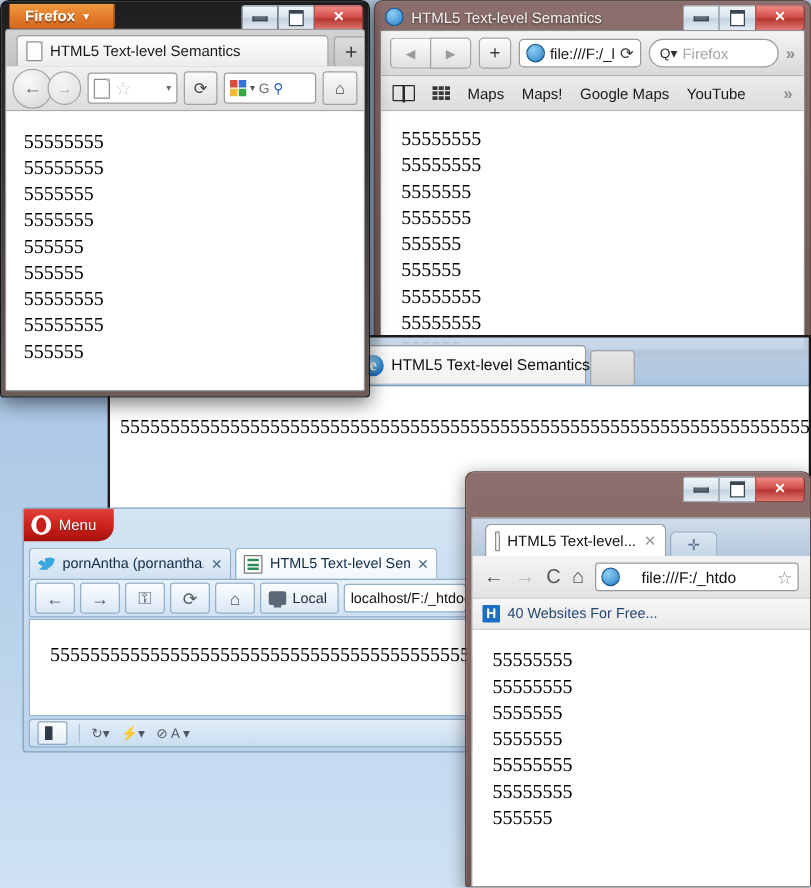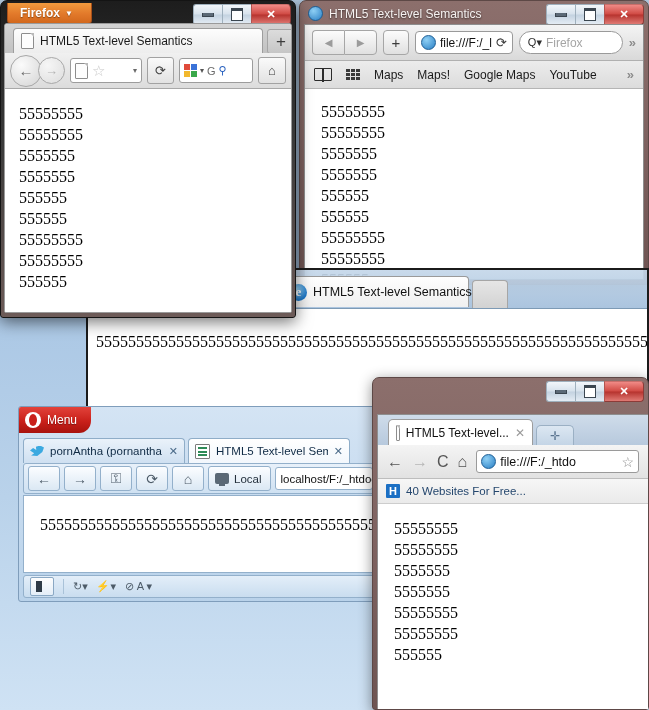--- a/index.html
+++ b/index.html
@@ -205,21 +205,21 @@
   .cr-tab .lbl{font-size:12px;color:#111;white-space:nowrap;}
   .cr-tab .x{margin-left:auto;color:#9a9a9a;font-size:12px;}
   .cr-newtab{width:36px;height:19px;margin-left:3px;background:linear-gradient(180deg,#dce7f2,#c4d5e6);
     border:1px solid #9bb0c4;border-bottom:none;border-radius:5px 5px 0 0;
     display:flex;align-items:center;justify-content:center;color:#5a7490;font-size:12px;}
   .cr-nav{height:34px;background:linear-gradient(180deg,#f4f4f4,#e2e2e2);border-bottom:1px solid #bdbdbd;
     display:flex;align-items:center;gap:9px;padding:0 9px;box-sizing:border-box;}
   .cr-i{color:#555;font-size:16px;}
   .cr-i.dim{color:#b6b6b6;}
   .cr-omni{flex:1;height:23px;background:#fff;border:1px solid #9a9a9a;border-radius:3px;
-    display:flex;align-items:center;gap:4px;padding:0 4px;box-sizing:border-box;font-size:12.5px;color:#111;}
+    display:flex;align-items:center;gap:17px;padding:0 4px;box-sizing:border-box;font-size:12.5px;color:#111;}
   .cr-omni .star{margin-left:auto;color:#8d8d8d;font-size:14px;}
   .cr-bookmarks{height:25px;background:linear-gradient(180deg,#f6f6f6,#eaeaea);border-bottom:1px solid #cdcdcd;
     display:flex;align-items:center;gap:6px;padding:0 8px;box-sizing:border-box;font-size:11.5px;color:#25476e;}
   .hicon{width:14px;height:14px;background:#1b6fc4;color:#fff;font-size:11px;font-weight:bold;
     display:flex;align-items:center;justify-content:center;border-radius:1px;flex:none;}
   .cr-content{position:absolute;left:0;right:0;top:89px;bottom:0;background:#fff;padding:14px 0 0 16px;box-sizing:border-box;}
   .cr-scroll{position:absolute;left:0;top:89px;bottom:0;width:7px;background:#eee;}
   .cr-scroll i{position:absolute;left:0;top:18px;width:7px;height:78px;background:#8fa4b8;display:block;}
 </style>
 </head>

